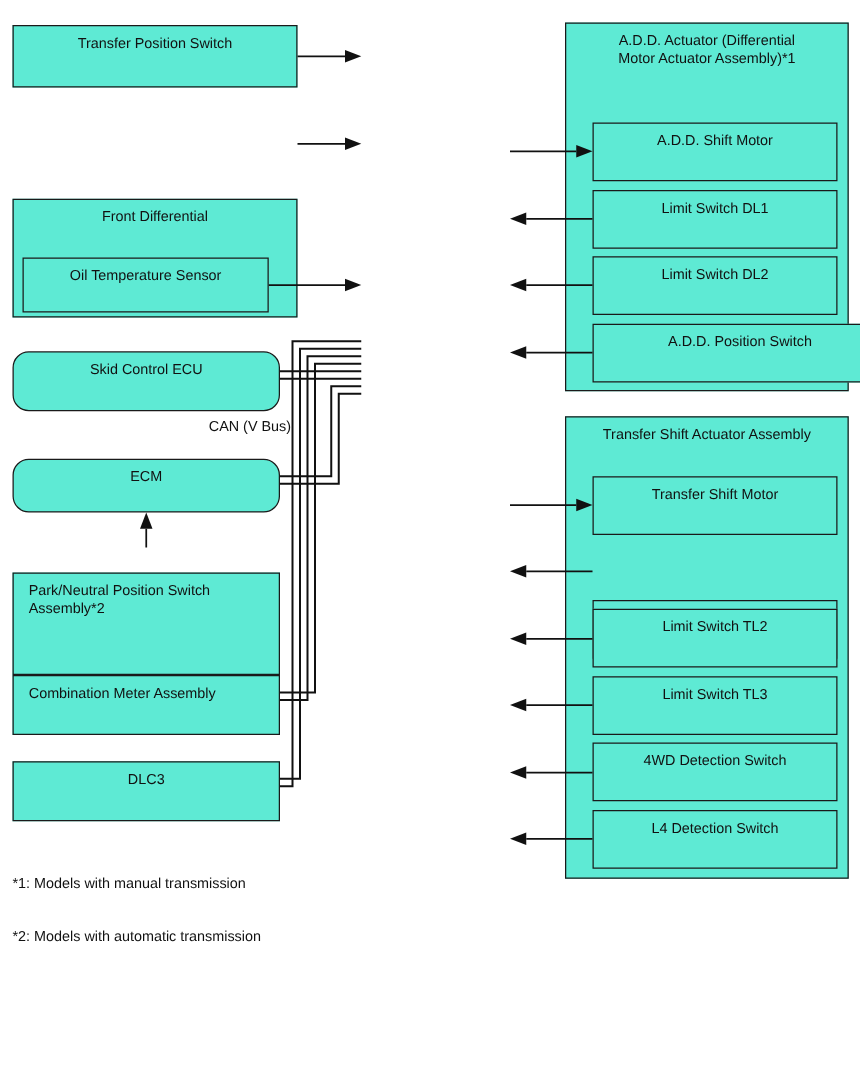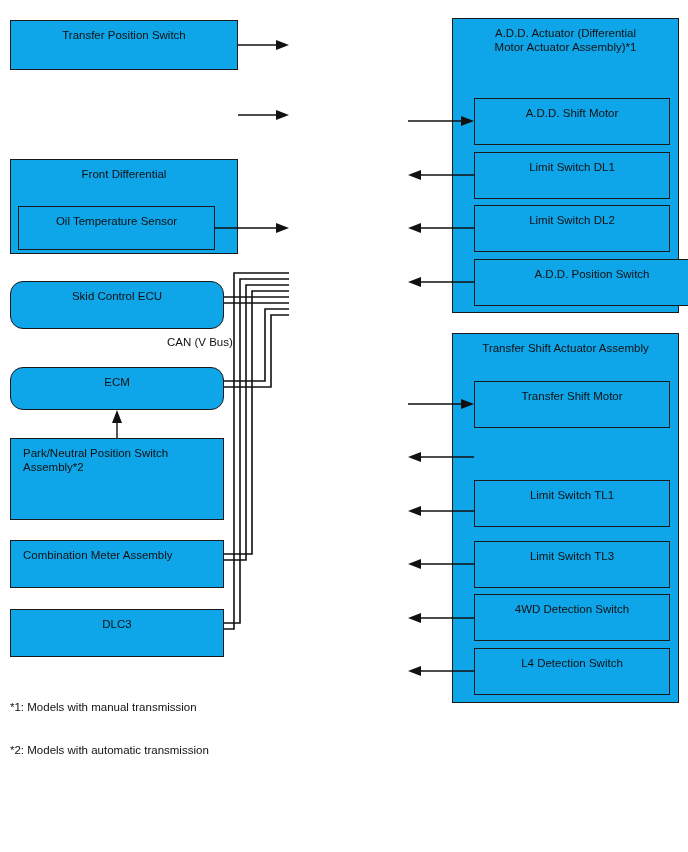--- a/index.html
+++ b/index.html
@@ -16,21 +16,21 @@
     position: relative;
     width: 688px;
     height: 852px;
     background: #ffffff;
     overflow: hidden;
   }
   .box {
     position: absolute;
     box-sizing: border-box;
     border: 1.5px solid #1a1a1a;
-    background: #0ea5e9;
+    background: #5eead4;
   }
   .box.rounded {
     border-radius: 13px;
     padding-left: 28px;
   }
   .box-label {
     position: absolute;
     left: 0;
     right: 0;
     text-align: center;
@@ -92,21 +92,21 @@
   <div class="box rounded" style="left:10px; top:281px; width:214px; height:48px;">
     <div class="box-label top">Skid Control ECU</div>
   </div>
 
   <div class="plain-text" style="left:167px; top:335px;">CAN (V Bus)</div>
 
   <div class="box rounded" style="left:10px; top:367px; width:214px; height:43px;">
     <div class="box-label top">ECM</div>
   </div>
 
-  <div class="box" style="left:10px; top:438px; width:214px; height:82px;">
+  <div class="box" style="left:10px; top:458px; width:214px; height:82px;">
     <div class="box-label top" style="text-align:left; padding-left:12px;">Park/Neutral Position Switch
 Assembly*2</div>
   </div>
 
   <div class="box" style="left:10px; top:540px; width:214px; height:48px;">
     <div class="box-label top" style="text-align:left; padding-left:12px;">Combination Meter Assembly</div>
   </div>
 
   <div class="box" style="left:10px; top:609px; width:214px; height:48px;">
     <div class="box-label top">DLC3</div>
@@ -139,20 +139,23 @@
   </div>
 
   <div class="box" style="left:474px; top:381px; width:196px; height:47px;">
     <div class="box-label top">Transfer Shift Motor</div>
   </div>
 
   <div class="box" style="left:474px; top:434px; width:196px; height:47px;margin-top:46px;">
     <div class="box-label top">Limit Switch TL1</div>
   </div>
 
+  <div class="box" style="left:474px; top:487px; width:196px; height:47px;">
+    <div class="box-label top">Limit Switch TL2</div>
+  </div>
 
   <div class="box" style="left:474px; top:541px; width:196px; height:47px;">
     <div class="box-label top">Limit Switch TL3</div>
   </div>
 
   <div class="box" style="left:474px; top:594px; width:196px; height:47px;">
     <div class="box-label top">4WD Detection Switch</div>
   </div>
 
   <div class="box" style="left:474px; top:648px; width:196px; height:47px;">

